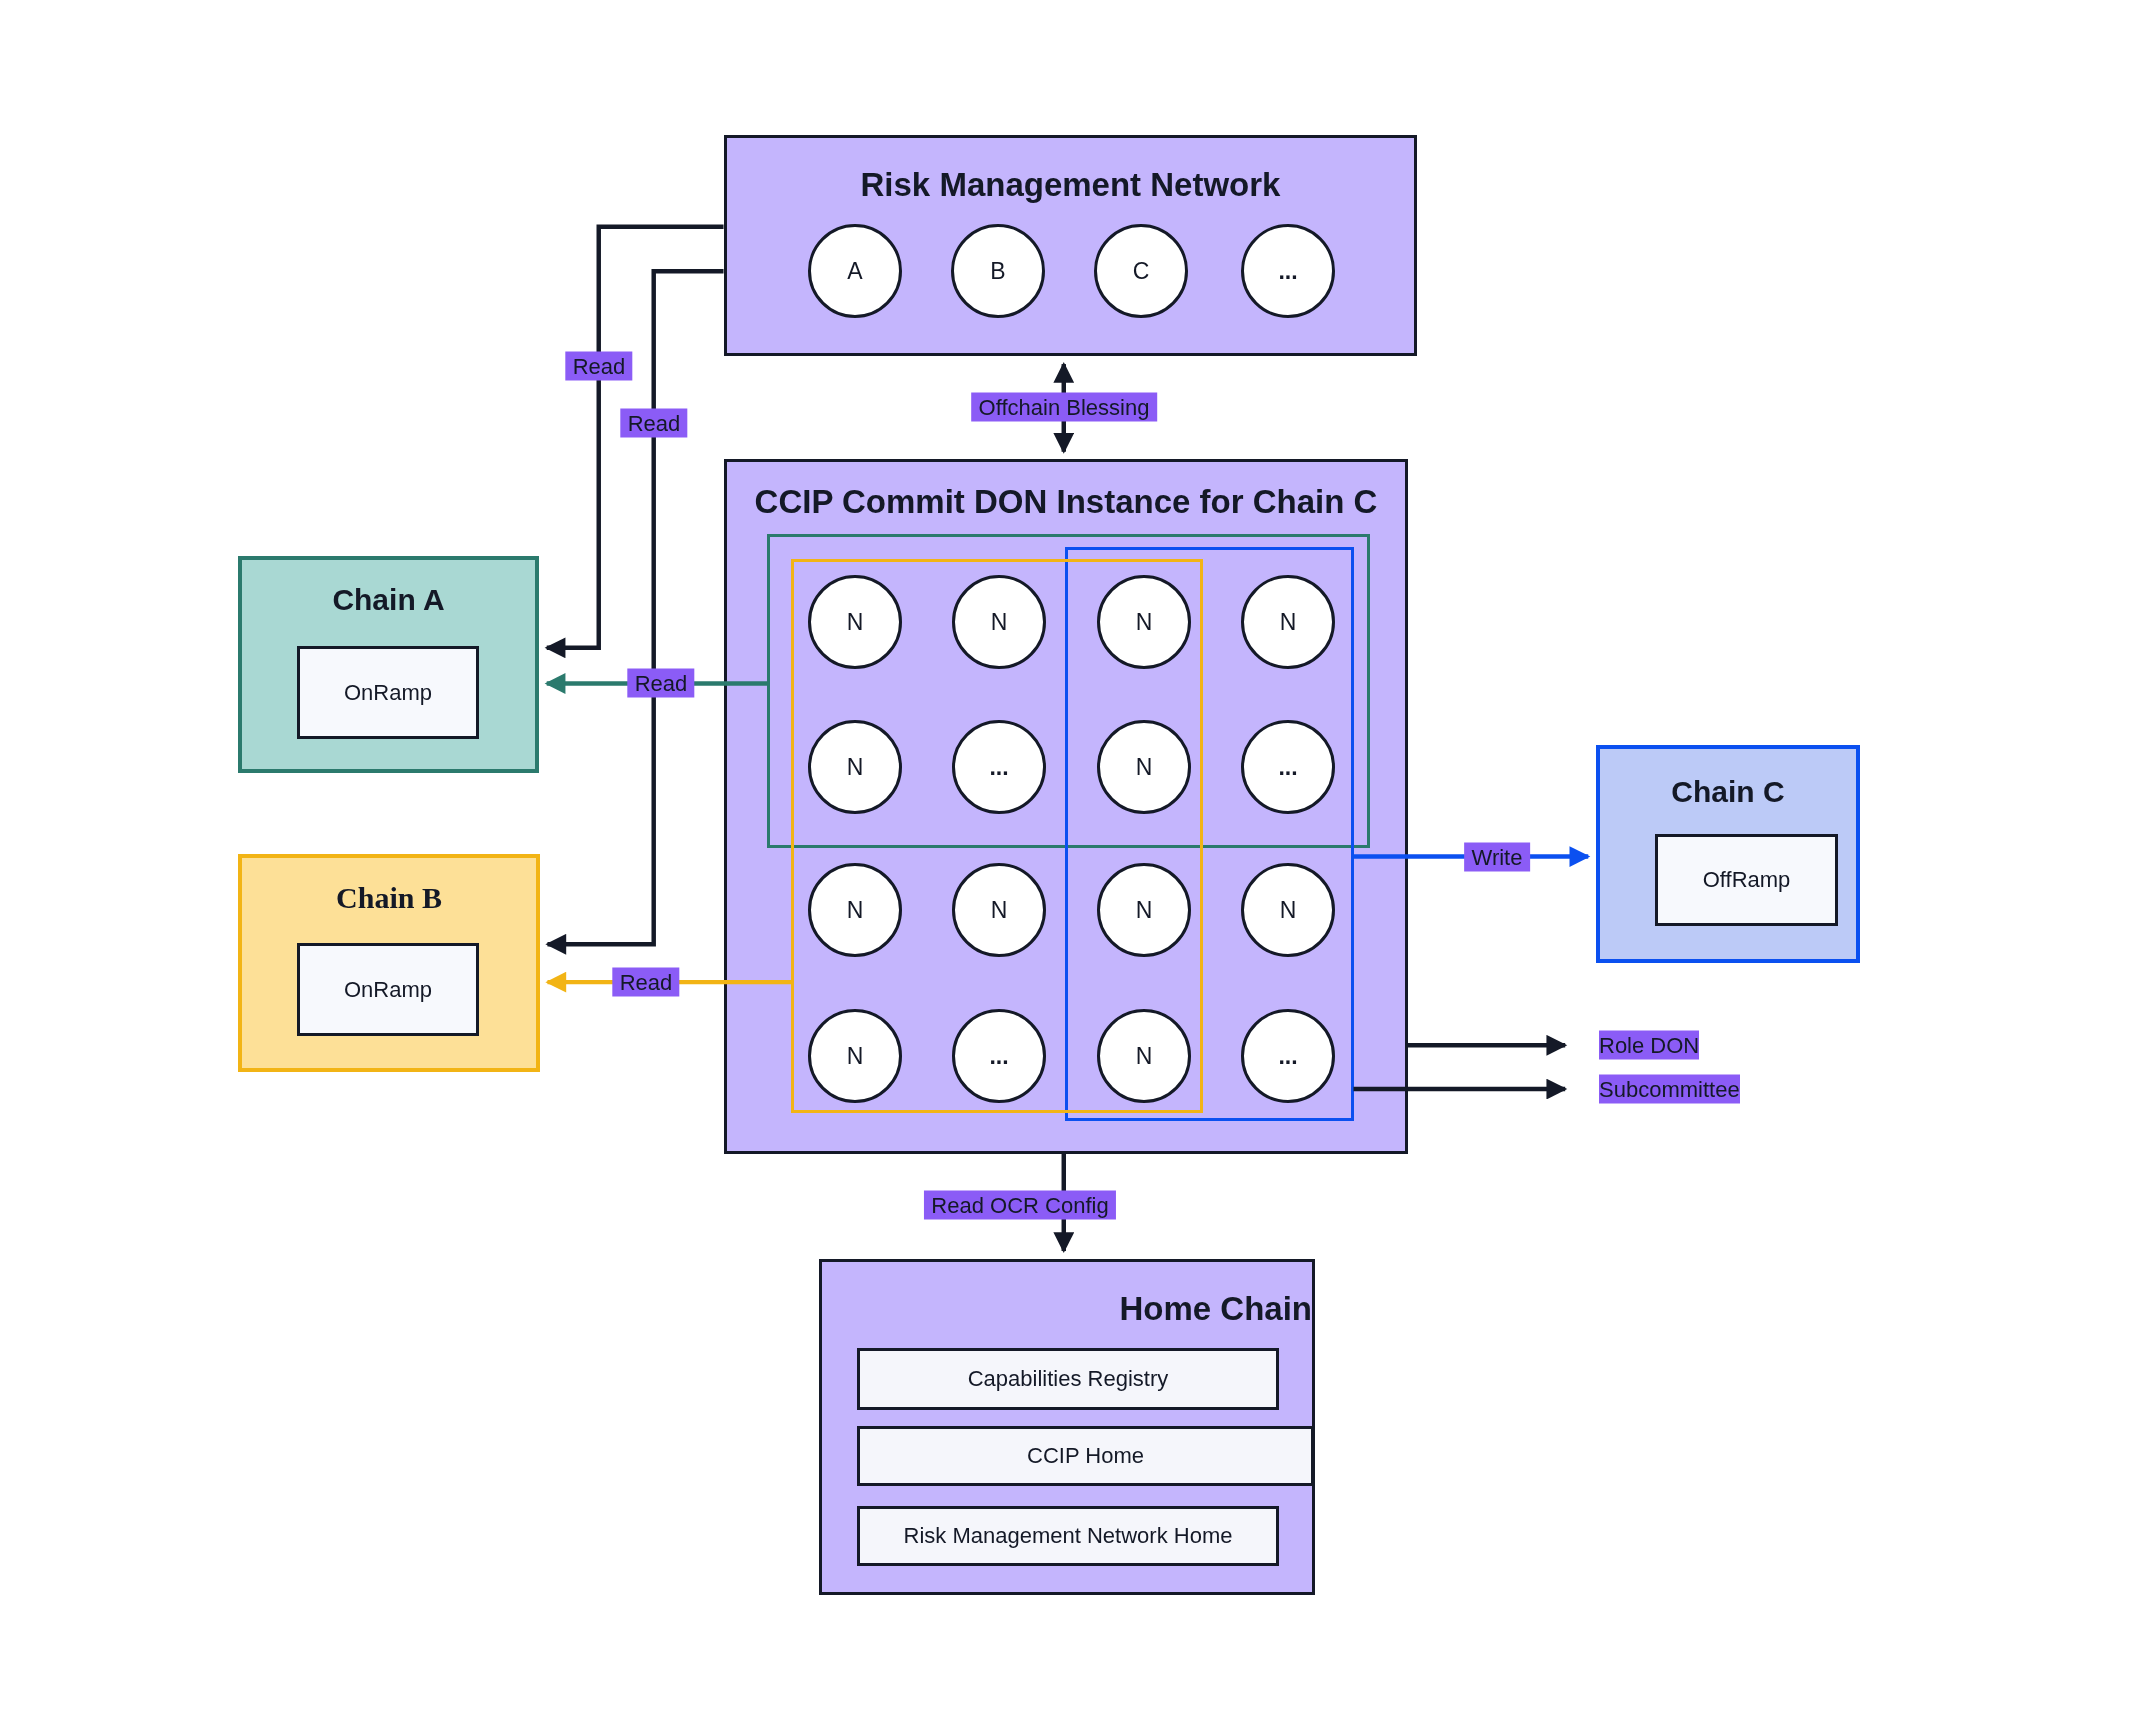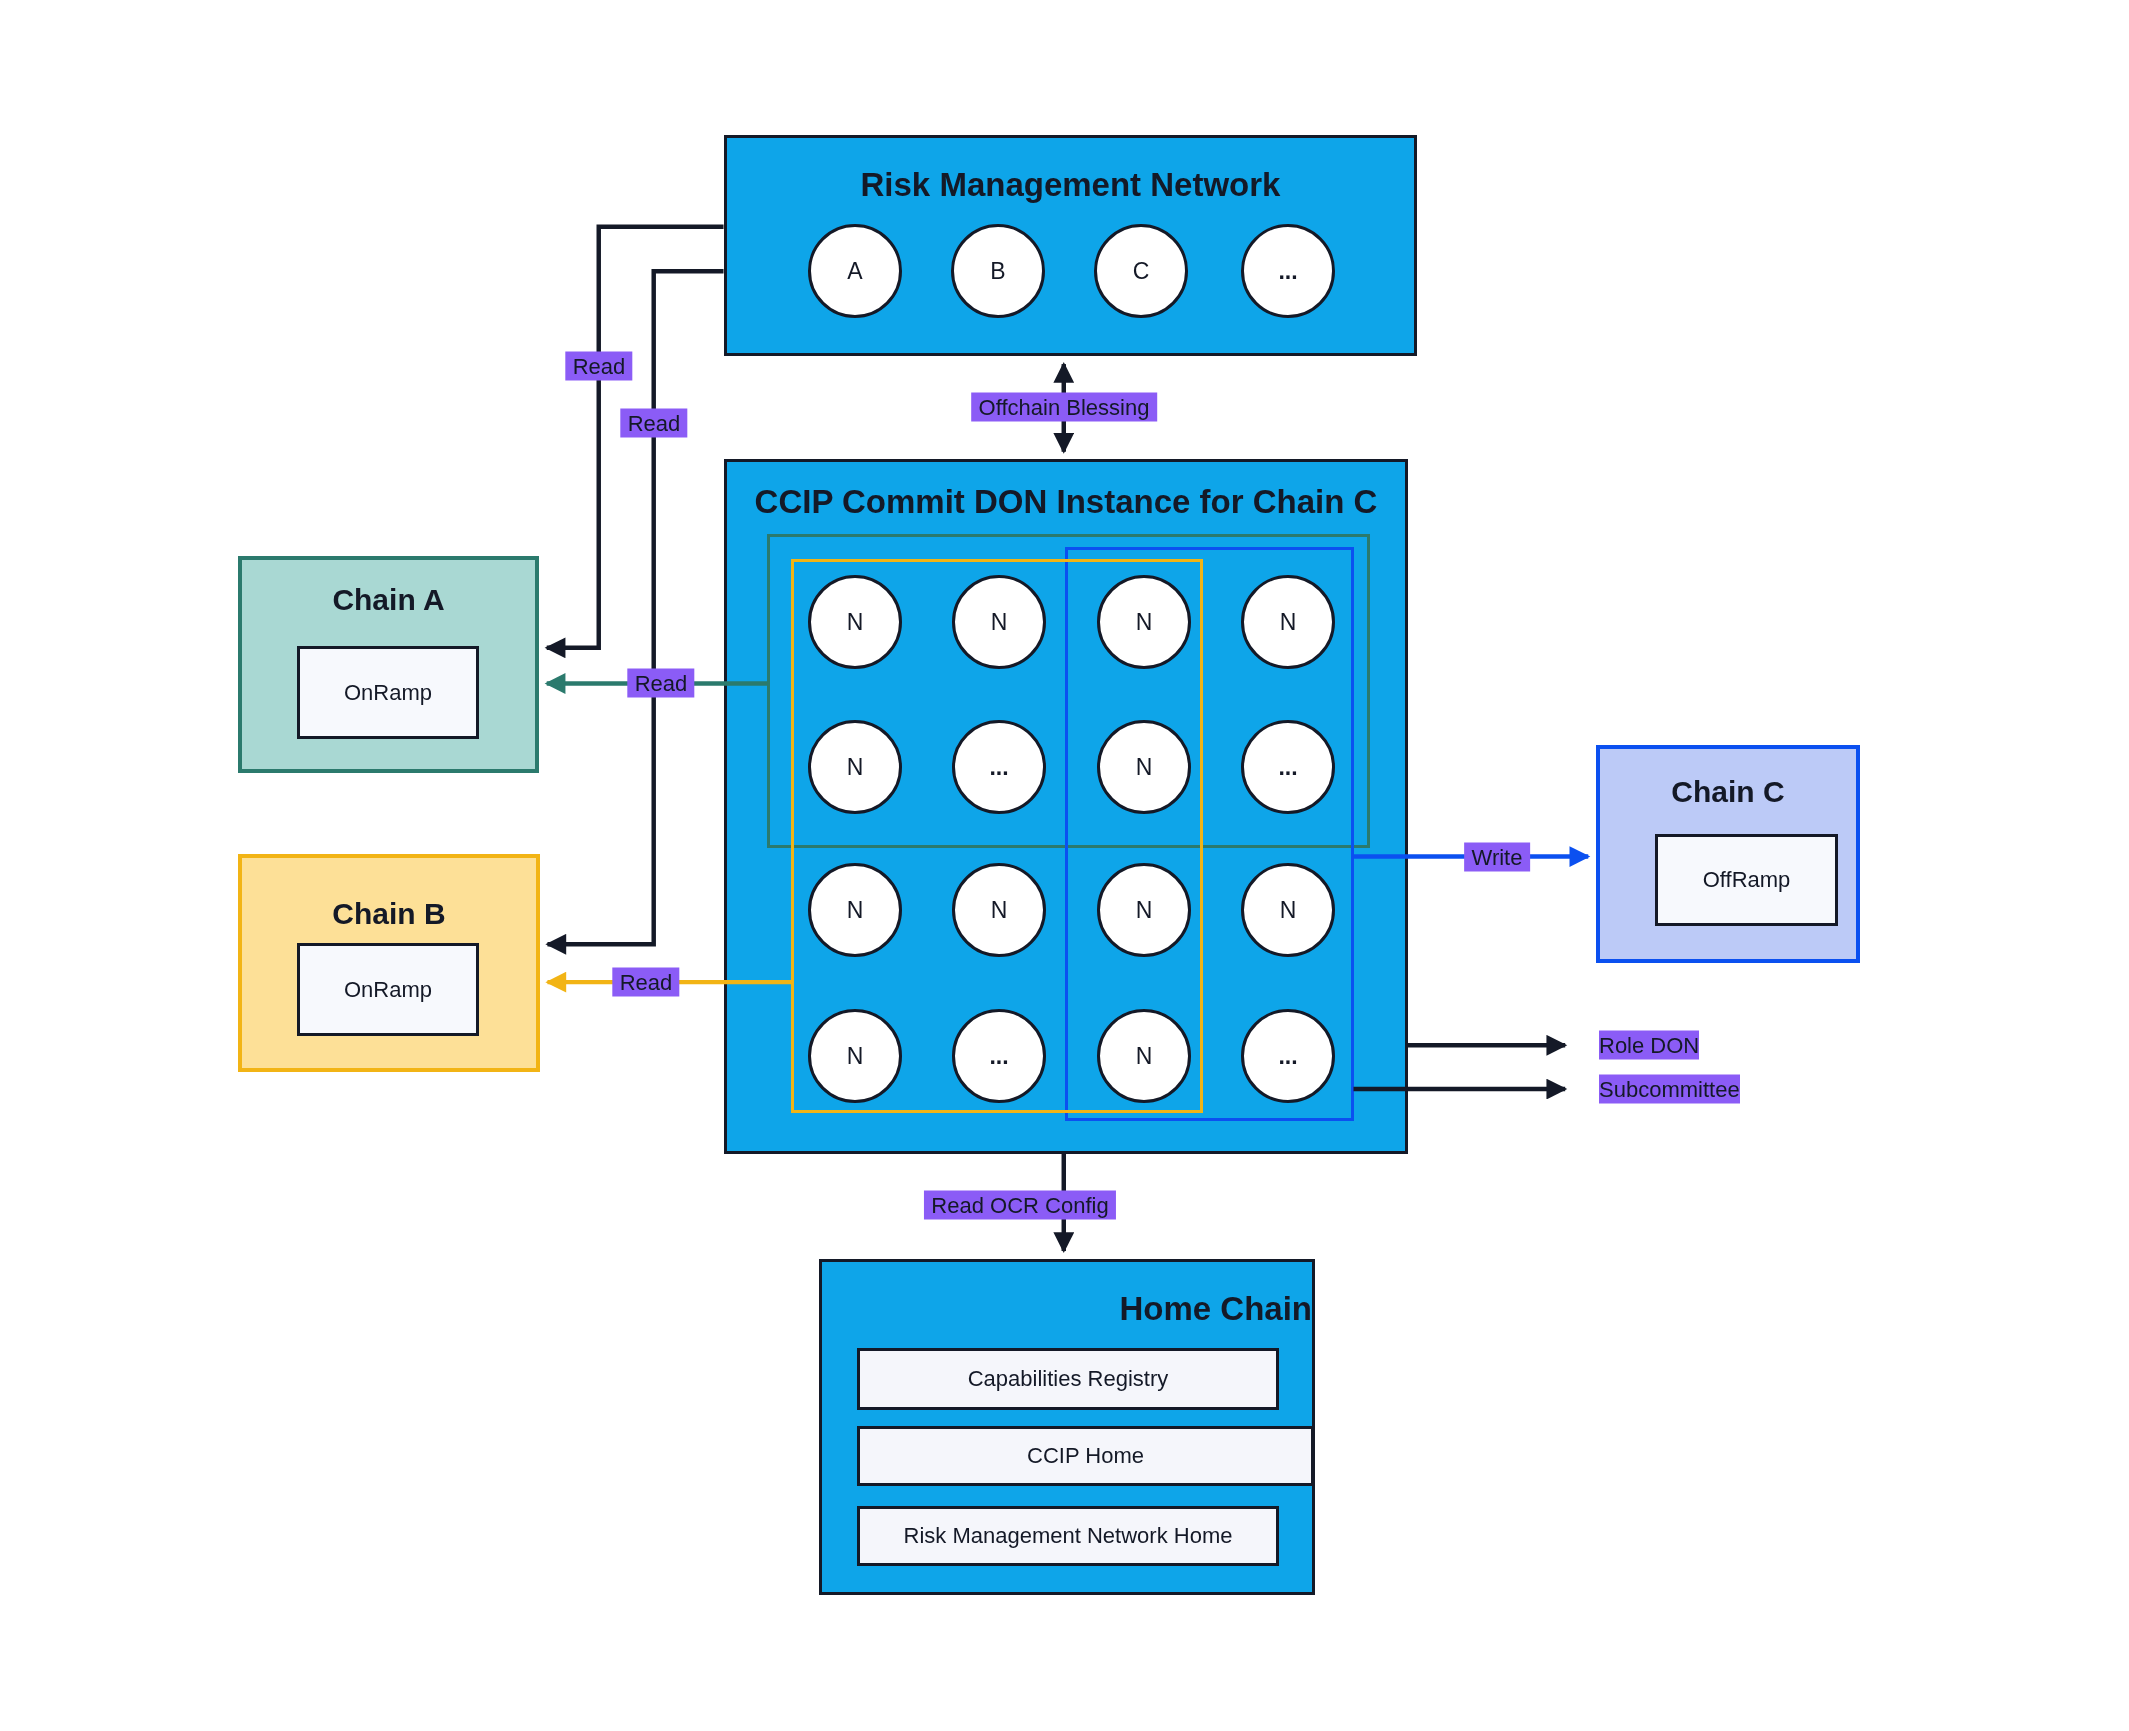--- a/index.html
+++ b/index.html
@@ -1,20 +1,20 @@
 <!DOCTYPE html>
 <html style="font-size:12px"><head>
 <meta charset="utf-8">
 <style>
   html,body{margin:0;padding:0;background:#ffffff;}
   #canvas{
     position:relative;width:2129px;height:1731px;background:#ffffff;
     font-family:"Liberation Sans",sans-serif;color:#141927;overflow:hidden;
   }
-  .box{position:absolute;box-sizing:border-box;background:#0ea5e9;border:3.7px solid #141927;}
+  .box{position:absolute;box-sizing:border-box;background:#c4b5fd;border:3.7px solid #141927;}
   .chain{position:absolute;box-sizing:border-box;border:4.5px solid;}
   .box-title{position:absolute;left:0;right:0;text-align:center;font-weight:bold;color:#141927;}
   .t44{font-size:33px;line-height:39px;}
   .t40{font-size:30px;line-height:36px;}
   .contract{
     position:absolute;box-sizing:border-box;background:#f7f9fd;border:3.7px solid #141927;
     display:flex;align-items:center;justify-content:center;font-size:22px;color:#141927;
   }
   .home-contract{background:#f5f6fb;border-width:3px;}
   .circle{
@@ -72,21 +72,21 @@
   <div class="circle" style="left:1241px;top:1009px;font-weight:bold;">...</div>
 
   <div class="chain" style="left:238px;top:556px;width:301px;height:217px;background:#a9d8d3;border-color:#2b7a6d;">
     <div class="box-title t40" style="top:22px;">Chain A</div>
   </div>
   <div class="contract" style="left:297px;top:646px;width:182px;height:93px;">
     <span>OnRamp</span>
   </div>
 
   <div class="chain" style="left:238px;top:854px;width:302px;height:218px;background:#fde097;border-color:#f2b415;">
-    <div class="box-title t40" style="top:38px;">Chain B</div>
+    <div class="box-title t40" style="top:22px;font-family:Liberation Serif, serif;">Chain B</div>
   </div>
   <div class="contract" style="left:297px;top:943px;width:182px;height:93px;">
     <span>OnRamp</span>
   </div>
 
   <div class="chain" style="left:1596px;top:745px;width:264px;height:218px;background:#bccaf7;border-color:#0b50f0;">
     <div class="box-title t40" style="top:25px;">Chain C</div>
   </div>
   <div class="contract" style="left:1655px;top:834px;width:183px;height:92px;">
     <span>OffRamp</span>

